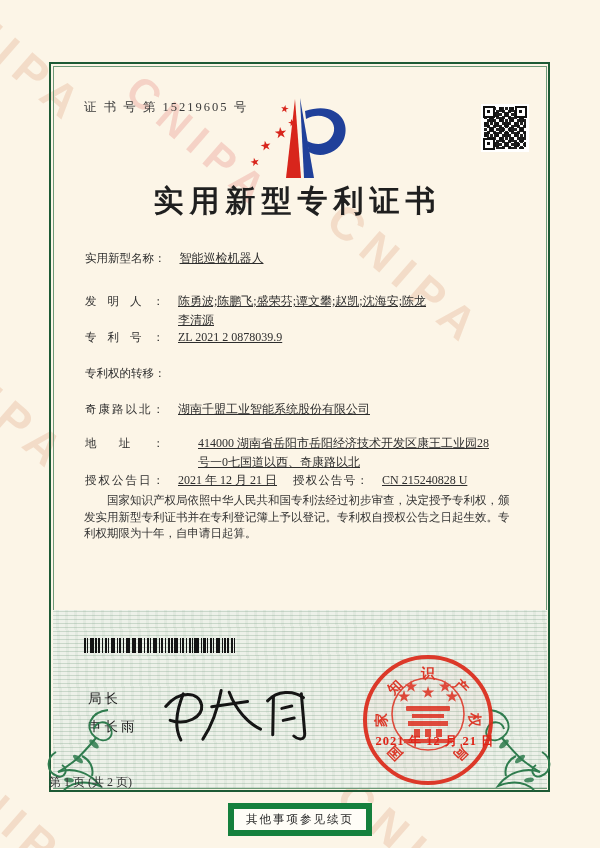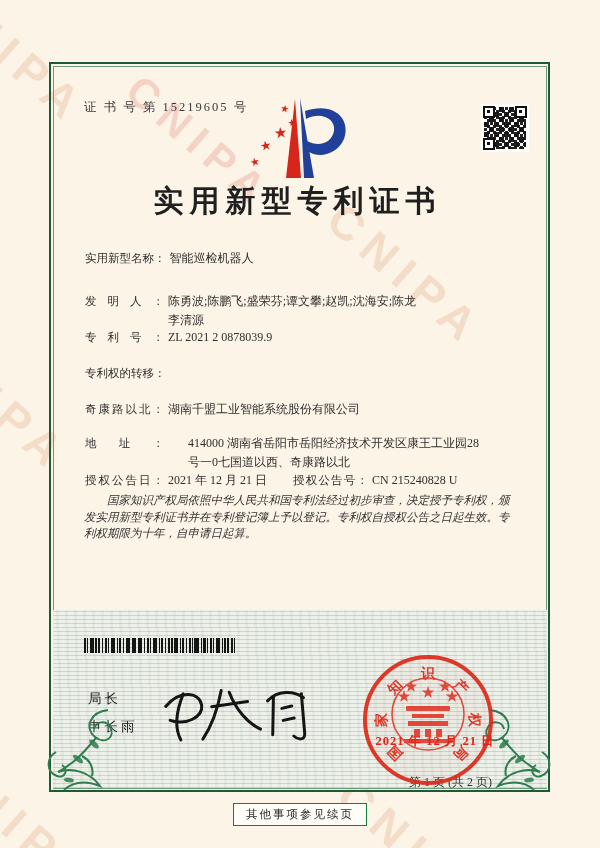--- a/index.html
+++ b/index.html
@@ -62,58 +62,58 @@
     position:absolute;left:49px;top:181px;width:497px;
     text-align:center;font-size:30px;font-weight:600;
     letter-spacing:6px;color:#1f1f1f;
   }
   .fields{position:absolute;left:85px;top:0;width:440px;font-size:12px;color:#2e2e2e;}
   .row{position:absolute;display:flex;line-height:19px;}
   .lbl{
     flex:0 0 79px;font-size:11.5px;white-space:nowrap;
     text-align:justify;text-align-last:justify;color:#2e2e2e;
   }
-  .val{margin-left:4px;white-space:pre-line;width:352px;}
+  .val{margin-left:14px;white-space:pre-line;width:352px;text-decoration:underline;}
   .row-name{top:249px;} .row-inv{top:292px;} .row-pno{top:328px;}
   .row-adate{top:364px;} .row-owner{top:400px;} .row-addr{top:434px;gap:20px;}
   .row-grant{top:471px;width:440px;}
   .pair2{position:absolute;left:208px;top:0;display:flex;}
   .pair2 .lbl{flex:0 0 75px;}
   .paras{
     position:absolute;left:84px;top:492px;width:433px;
     font-size:11.5px;line-height:16.5px;color:#333;
   }
-  .paras p{margin:0;text-indent:2em;font-style:italic;}
+  .paras p{margin:0;text-indent:2em;}
   .barcode{
     position:absolute;left:84px;top:638px;width:153px;height:15px;z-index:6;
     background-image:
       repeating-linear-gradient(90deg,#141414 0 1px,rgba(0,0,0,0) 1px 3px),
       repeating-linear-gradient(90deg,#141414 0 2px,rgba(0,0,0,0) 2px 7px),
       repeating-linear-gradient(90deg,#141414 0 1px,rgba(0,0,0,0) 1px 11px);
   }
   .director{position:absolute;left:88px;top:690px;z-index:6;font-size:13.5px;color:#1c1c1c;letter-spacing:3px;}
   .director div{margin-bottom:10px;font-family:Liberation Serif, serif;}
   .signature{position:absolute;left:156px;top:680px;z-index:7;transform:rotate(-2deg);}
   .seal{position:absolute;left:358px;top:650px;z-index:8;opacity:0.92;}
   .seal text{fill:#dc2a1a;font-size:14px;font-weight:bold;font-family:"Liberation Serif","DejaVu Serif",serif;}
   .seal-date{
     position:absolute;left:360px;top:733px;width:150px;z-index:9;
     text-align:center;font-size:12.5px;font-weight:bold;color:#e02418;letter-spacing:1px;
     white-space:nowrap;
   }
   .page-info{
     position:absolute;left:49px;top:774px;width:443px;z-index:6;
-    text-align:right;font-size:12px;color:#333;
+    text-align:left;font-size:12px;color:#333;
   }
   .cont-box{
     position:absolute;left:0;right:0;top:803px;z-index:6;
     display:flex;justify-content:center;
   }
   .cont-box span{
-    background:#fffdf7;border:1px solid #15803d;
+    background:#fffdf7;border:6px solid #15803d;
     padding:3px 12px;font-size:11.5px;color:#2e2e2e;letter-spacing:2px;
   }
   .flourish{position:absolute;z-index:6;}
   .flourish.bl{left:36px;top:696px;}
   .flourish.br{left:462px;top:696px;transform:scaleX(-1);}
 </style>
 </head>
 <body>
 
 <div class="page">

